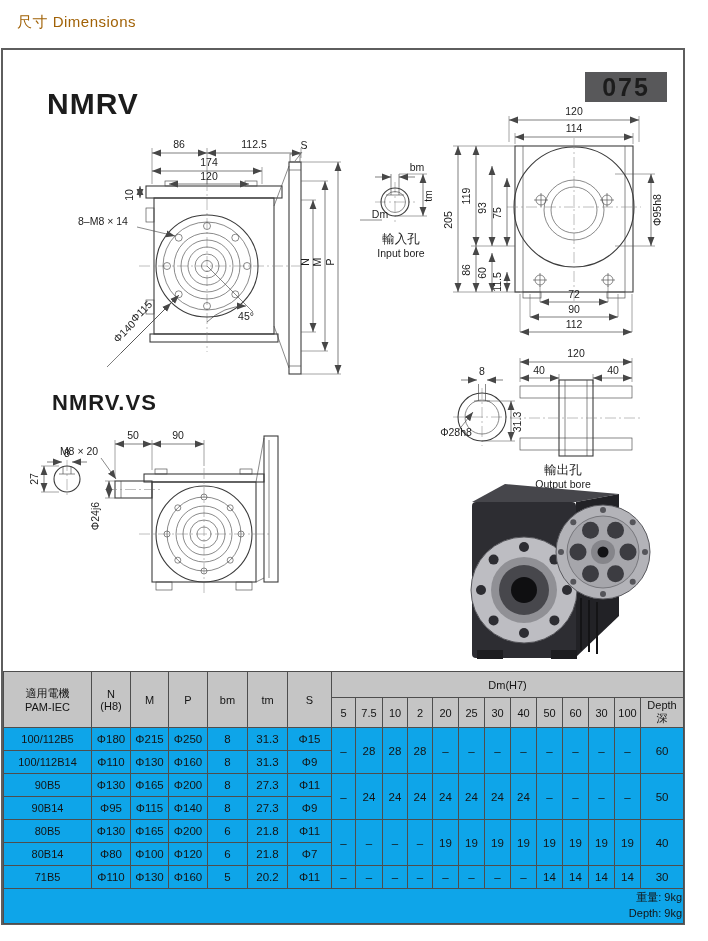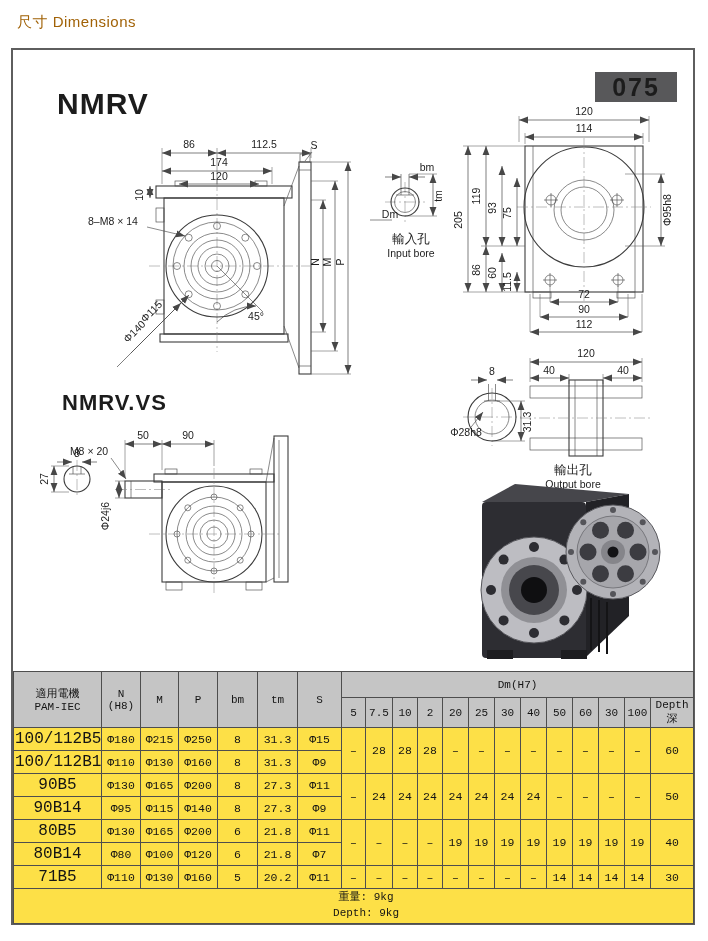--- a/index.html
+++ b/index.html
@@ -2,49 +2,49 @@
 <html><head>
 <meta charset="utf-8">
 <style>
   html,body{margin:0;padding:0;}
   body{
     width:708px;height:941px;background:#ffffff;position:relative;
     font-family:"Liberation Sans", sans-serif;color:#1d1d1d;
   }
   .sheet-title{position:absolute;left:17px;top:13px;font-size:15px;color:#a16207;letter-spacing:.5px;}
   .main-box{
-    position:absolute;left:11px;top:48px;width:684px;height:877px;
+    position:absolute;left:1px;top:48px;width:684px;height:877px;
     border:2px solid #5e5e5e;box-sizing:border-box;background:#fff;
   }
   svg.drawings{position:absolute;left:0;top:0;display:block;}
   svg .ol{stroke:#3c3c3c;stroke-width:1.1;fill:none;}
   svg .th{stroke:#4a4a4a;stroke-width:.65;fill:none;}
   svg .cl{stroke:#8a8a8a;stroke-width:.55;fill:none;stroke-dasharray:11 3 2 3;}
   svg .dim{stroke:#474747;stroke-width:.7;fill:none;}
   svg .ext{stroke:#5a5a5a;stroke-width:.55;fill:none;}
   svg text{fill:#1c1c1c;font-family:"Liberation Sans",sans-serif;}
   svg text.d{font-size:10.5px;text-anchor:middle;}
   svg text.cj{font-size:12.5px;text-anchor:middle;}
   svg text.view-title{font-size:22px;font-weight:bold;letter-spacing:1px;}
   
   table.dims{
     position:absolute;left:0px;top:621px;width:680px;border-collapse:collapse;
-    table-layout:fixed;background:#fde047;font-size:11.5px;font-family:Liberation Mono, monospace;
+    table-layout:fixed;background:#0ea5e9;font-size:11.5px;
   }
   table.dims th,table.dims td{
     border:1px solid #4e4e4e;text-align:center;vertical-align:middle;
     padding:0 1px;overflow:hidden;color:#141414;
   }
   table.dims thead th{background:#c5c5c5;font-weight:normal;font-size:11px;}
   table.dims thead tr.h1 th{height:25px;}
   table.dims thead tr.h2 th{height:29px;}
   table.dims tbody td{height:22px;font-size:11.5px;}
-  table.dims td.model{font-size:16px;}
+  table.dims td.model{font-size:11px;}
   table.dims tr.footer td{
-    height:34px;text-align:center;padding-left:26px;font-size:11px;line-height:1.45;
+    height:34px;text-align:right;padding-left:26px;font-size:11px;line-height:1.45;
   }
 </style>
 </head>
 <body>
 
 <div class="sheet-title">尺寸 Dimensions</div>
 
 <div class="main-box">
 
 <svg class="drawings" width="680" height="621" viewBox="0 0 680 621">

